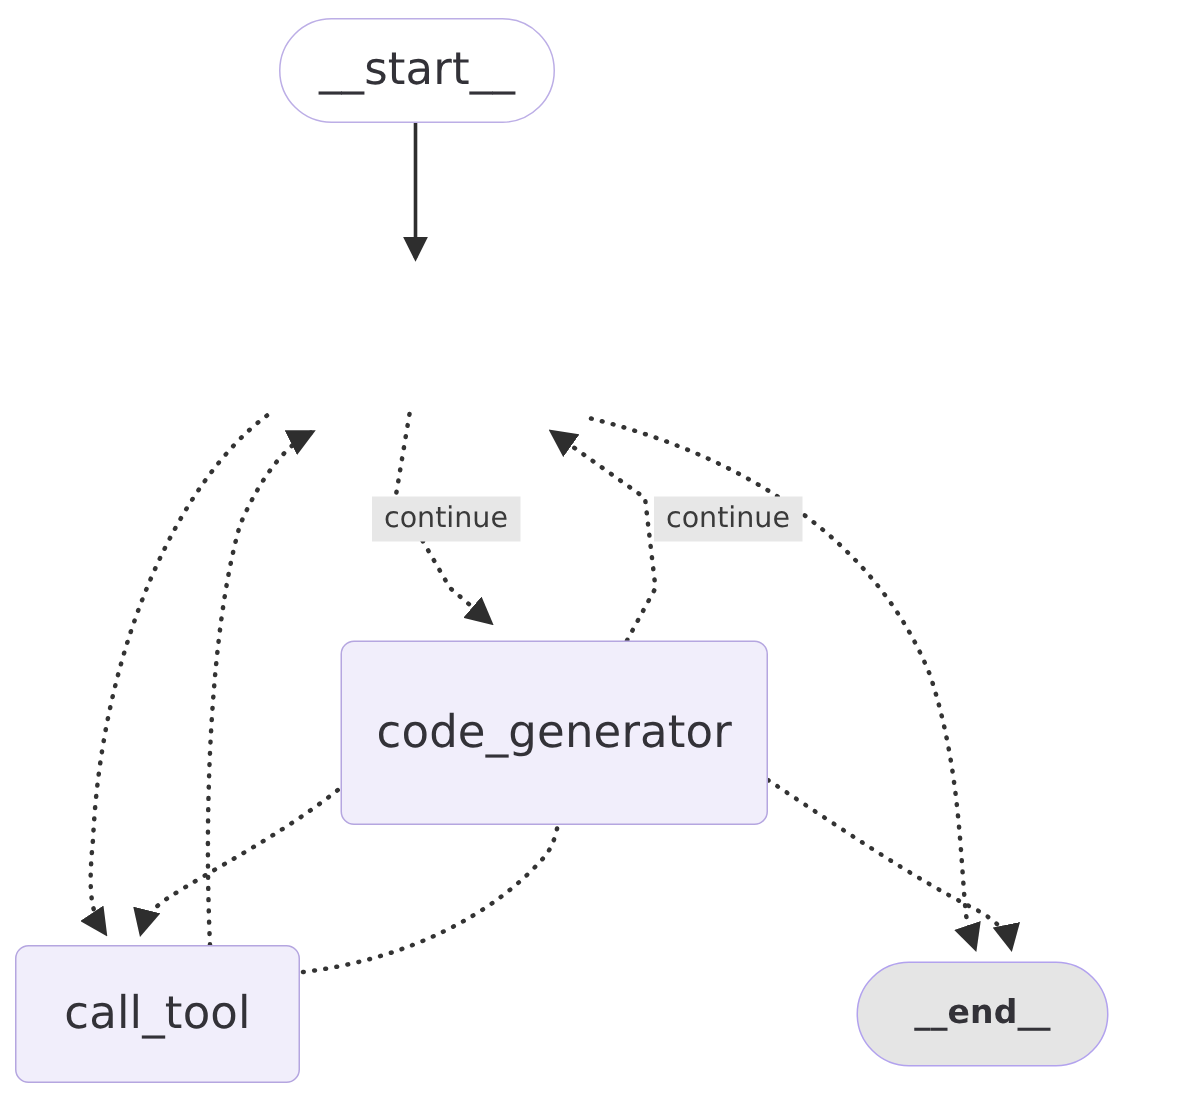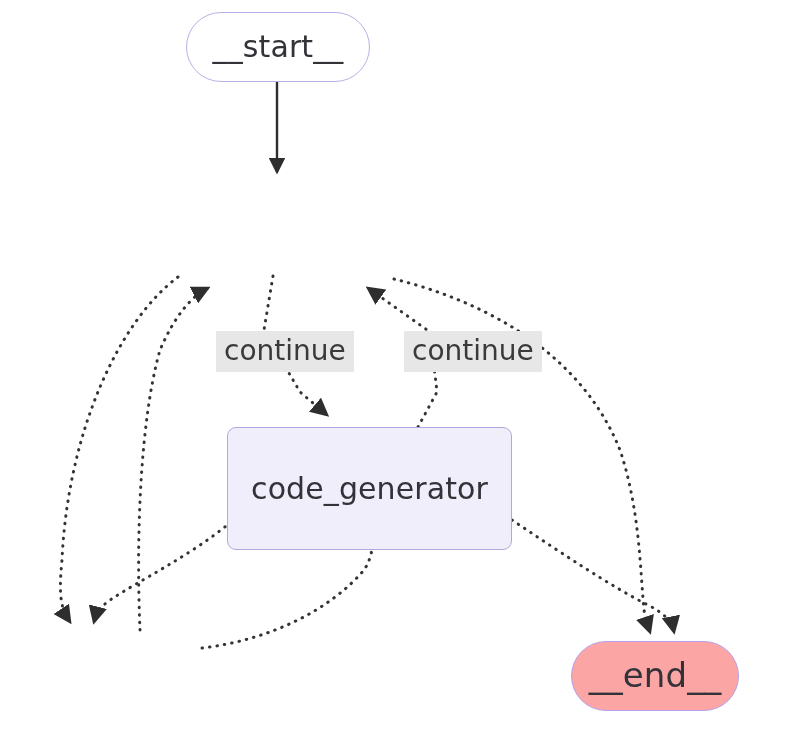--- a/index.html
+++ b/index.html
@@ -54,42 +54,44 @@
   }
 
   .node-terminal-start {
     background: #ffffff;
     border: 1.6px solid #bcaee6;
     border-radius: 999px;
     font-size: 30px;
   }
 
   .node-terminal-end {
-    background: #fca5a5;
+    background: #e5e5e5;
     border: 1.6px solid #b2a2ee;
     border-radius: 999px;
-    font-size: 34px;
+    font-size: 22px;
+    font-weight: bold;
   }
 
   .node-label {
     display: block;
     line-height: 1.05;
     white-space: nowrap;
   }
 
   
   .edge-label {
     position: absolute;
     background: #e7e7e7;
     color: #3a3a3a;
-    font-size: 28px;
+    font-size: 19px;
     line-height: 1.18;
     padding: 3px 8px 5px 8px;
     white-space: nowrap;
     z-index: 6;
+    margin-left: 32px;
   }
 </style>
 </head>
 <body>
 
 <div id="graph-canvas">
 
   <svg class="edge-layer" viewBox="0 0 796 746" width="796" height="746" xmlns="http://www.w3.org/2000/svg">
     <defs>
       <marker id="arrowSolid" viewBox="0 0 10 10" refX="8.5" refY="5" markerWidth="7" markerHeight="7" orient="auto-start-reverse">
@@ -122,20 +124,23 @@
 
   <div class="node node-terminal-start" id="node-start" style="left:186px; top:12px; width:184px; height:70px;">
     <span class="node-label">__start__</span>
   </div>
 
 
   <div class="node node-process" id="node-code-generator" style="left:227px; top:427px; width:285px; height:123px;">
     <span class="node-label">code_generator</span>
   </div>
 
+  <div class="node node-process" id="node-call-tool" style="left:10px; top:630px; width:190px; height:92px;">
+    <span class="node-label">call_tool</span>
+  </div>
 
   <div class="node node-terminal-end" id="node-end" style="left:571px; top:641px; width:168px; height:70px;">
     <span class="node-label">__end__</span>
   </div>
 
   <div class="edge-label" style="left:216px; top:331px;">continue</div>
 
   <div class="edge-label" style="left:404px; top:331px;">continue</div>
 
 </div>

